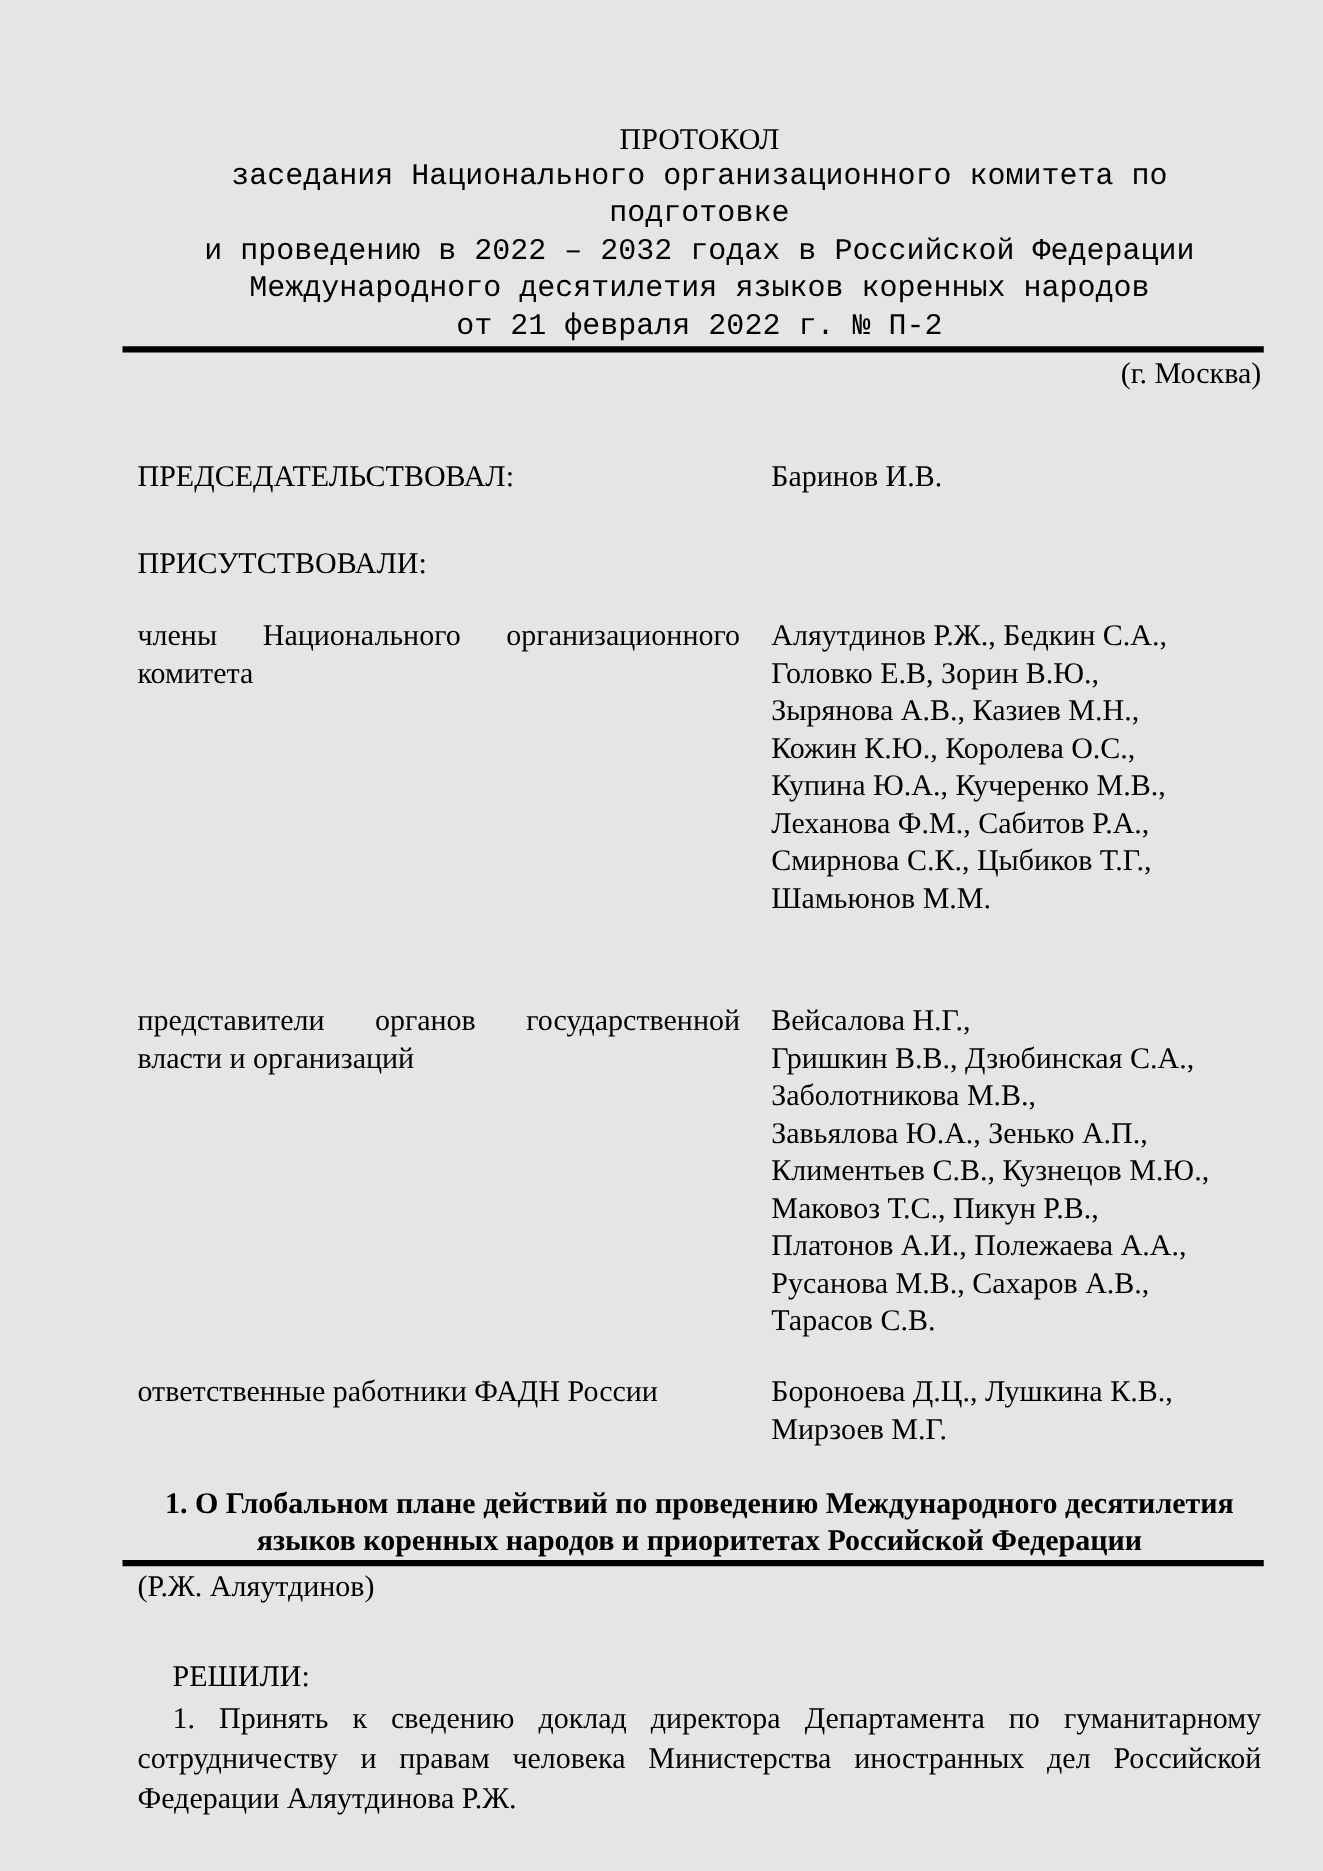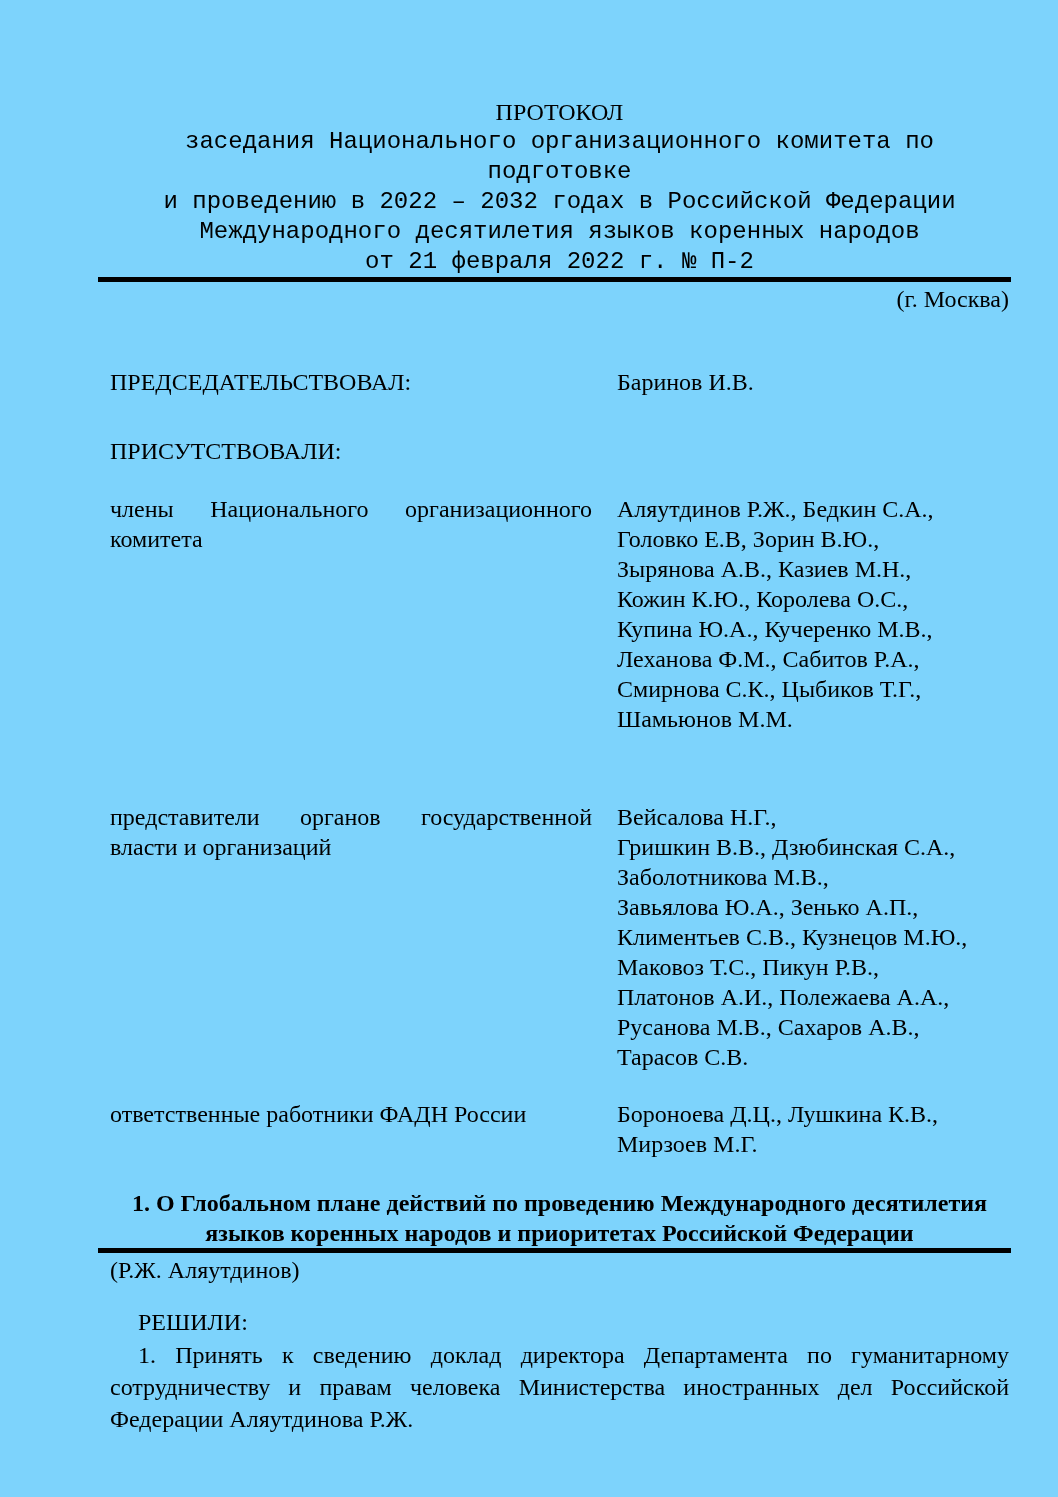--- a/index.html
+++ b/index.html
@@ -1,20 +1,20 @@
 <!DOCTYPE html>
 <html><head>
 <meta charset="utf-8">
 <style>
   html, body { margin: 0; padding: 0; background: #ffffff; }
   .page {
     position: relative;
     width: 1058px;
     height: 1497px;
-    background: #7dd3fc;
+    background: #e5e5e5;
     color: #000000;
     font-family: "Liberation Serif", "DejaVu Serif", serif;
     font-size: 24px;
     box-sizing: border-box;
     padding: 97px 49px 0 110px;
     overflow: hidden;
   }
   .header { text-align: center; line-height: 30px; }
   .subtitle { white-space: pre-line; font-family: Liberation Mono, monospace; }
   .rule {
@@ -38,21 +38,21 @@
   .cell-left { text-align: justify; }
   .cell-right { white-space: pre-line; }
   .agenda-heading {
     margin-top: 29px;
     text-align: center;
     line-height: 30px;
     white-space: pre-line;
     font-weight: bold;
   }
   .speaker { text-align: left; line-height: 30px; margin-top: 2px; }
-  .resolved-label { margin-top: 22px; line-height: 30px; text-indent: 28px; }
+  .resolved-label { margin-top: 42px; line-height: 30px; text-indent: 28px; }
   .resolution-text {
     margin: 2px 0 0 0;
     line-height: 32px;
     text-align: justify;
     text-indent: 28px;
     font-family: Liberation Serif, serif;
   }
 </style>
 </head>
 <body>

